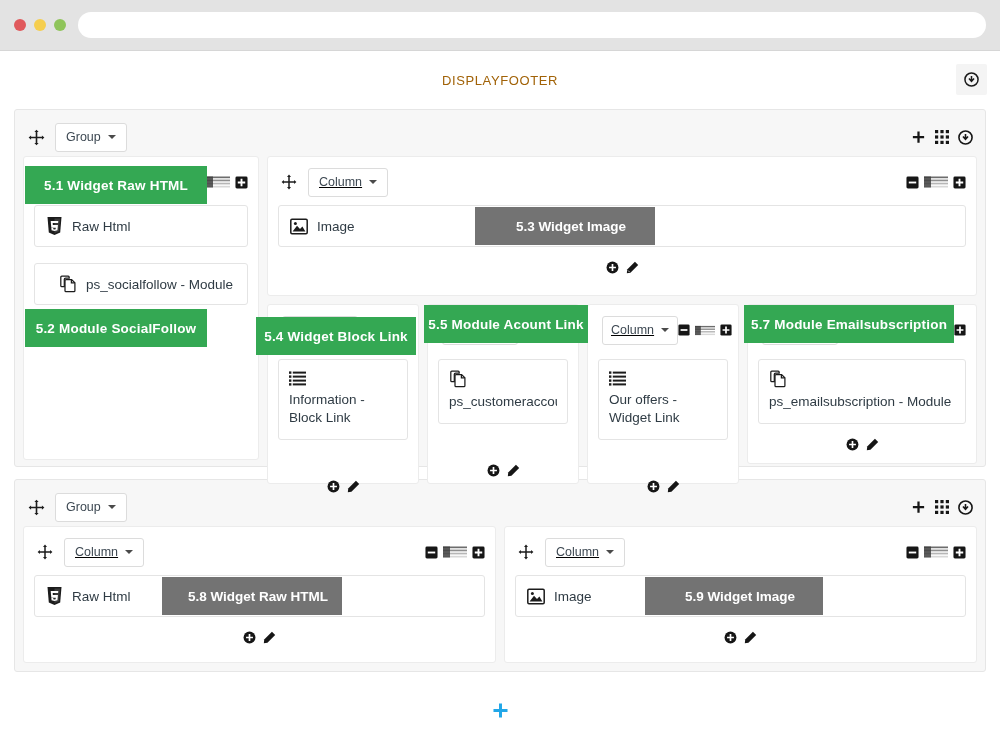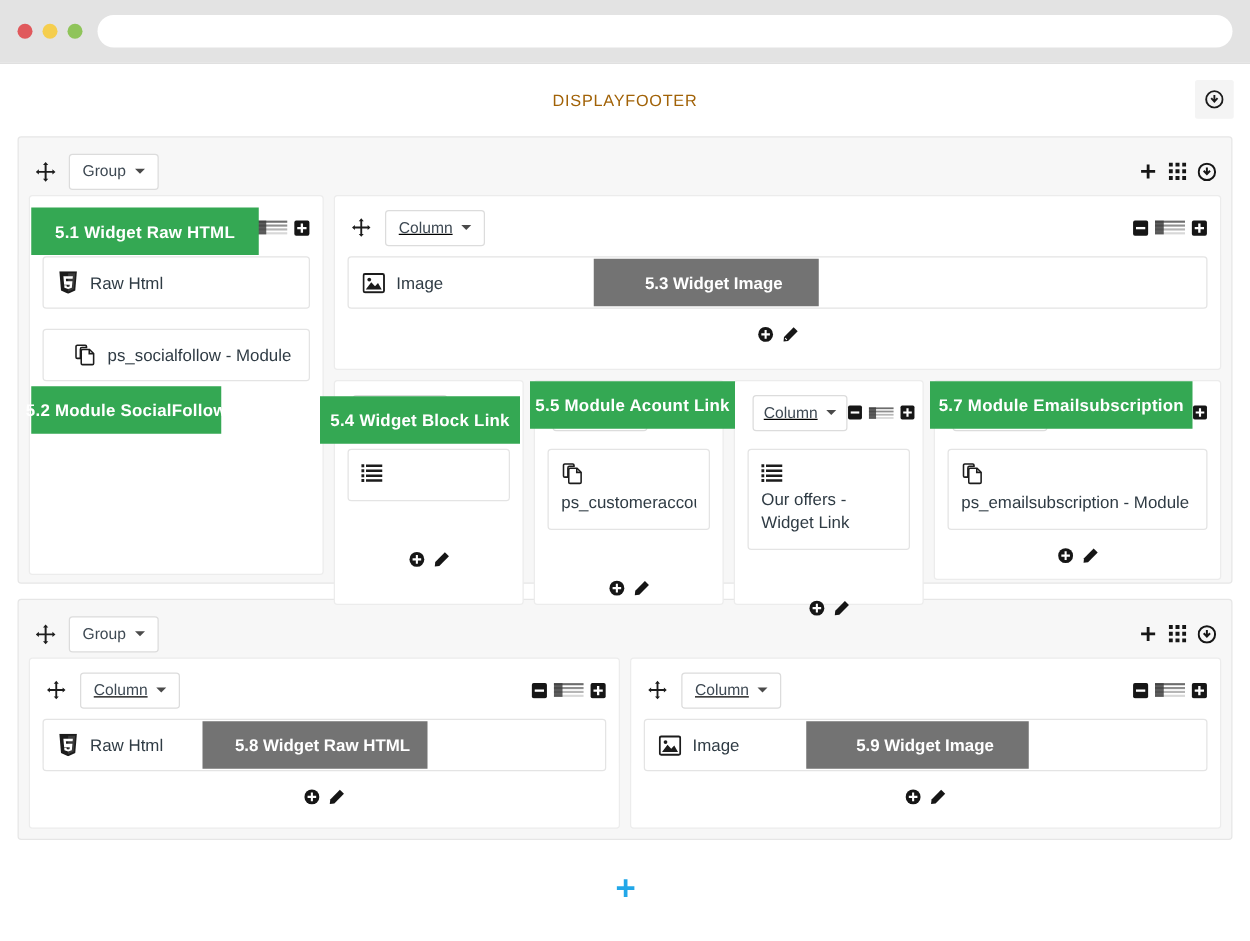--- a/index.html
+++ b/index.html
@@ -368,21 +368,21 @@
             <svg width="18" height="18" viewBox="0 0 18 18">
               <path d="M2.8 1.2 h6.4 a1 1 0 0 1 1 1 v0.8 h-3.6 a1.3 1.3 0 0 0 -1.3 1.3 v7.4 h-2.5 a1 1 0 0 1 -1 -1 v-8.5 a1 1 0 0 1 1 -1 Z" fill="none" stroke="#1c1c1c" stroke-width="1.25"></path>
               <path d="M7 4.6 h5.6 l3.3 3.2 v7.9 a1 1 0 0 1 -1 1 h-7.9 a1 1 0 0 1 -1 -1 v-10.1 a1 1 0 0 1 1 -1 Z" fill="#ffffff" stroke="#1c1c1c" stroke-width="1.25"></path>
               <path d="M12.4 4.6 v3.3 h3.4" fill="none" stroke="#1c1c1c" stroke-width="1.25"></path>
             </svg>
           </span>
           <span class="wlabel">ps_socialfollow - Module</span>
         </div>
 
         <div class="badge" style="left:1px;top:9px;width:182px;">5.1 Widget Raw HTML</div>
-        <div class="badge" style="left:1px;top:152px;width:152px;">5.2 Module SocialFollow</div>
+        <div class="badge" style="left:1px;top:152px;width:182px;">5.2 Module SocialFollow</div>
       </div>
 
       <div style="flex:1;display:flex;flex-direction:column;gap:8px;">
 
         <div class="column" style="height:140px;">
           <div class="col-header">
             <span class="move-handle">
               <span class="ic">
                 <svg width="16" height="16" viewBox="0 0 16 16">
                   <path d="M8 0.6 L10 2.9 H6 Z M8 15.4 L6 13.1 H10 Z M0.6 8 L2.9 6 V10 Z M15.4 8 L13.1 10 V6 Z
@@ -503,20 +503,21 @@
                       <rect x="3.8" y="0.6" width="13.2" height="2"></rect>
                     <rect x="0" y="4.4" width="2.4" height="2.4"></rect>
                       <rect x="3.8" y="4.6" width="13.2" height="2"></rect>
                     <rect x="0" y="8.4" width="2.4" height="2.4"></rect>
                       <rect x="3.8" y="8.6" width="13.2" height="2"></rect>
                     <rect x="0" y="12.2" width="2.4" height="2.4"></rect>
                       <rect x="3.8" y="12.4" width="13.2" height="2"></rect>
                   </g>
                 </svg>
               </span>
+              <div class="wlabel">Information - Block Link</div>
             </div>
             <div class="col-footer" style="padding-top:40px;">
               <button class="tool-btn">
                 <span class="ic">
                   <svg width="13" height="13" viewBox="0 0 14 14">
                       <circle cx="7" cy="7" r="6.4" fill="#161616"></circle>
                       <path d="M6.1 3.3h1.8v2.8h2.8v1.8H7.9v2.8H6.1V7.9H3.3V6.1h2.8Z" fill="#ffffff"></path>
                     </svg>
                 </span>
               </button>

